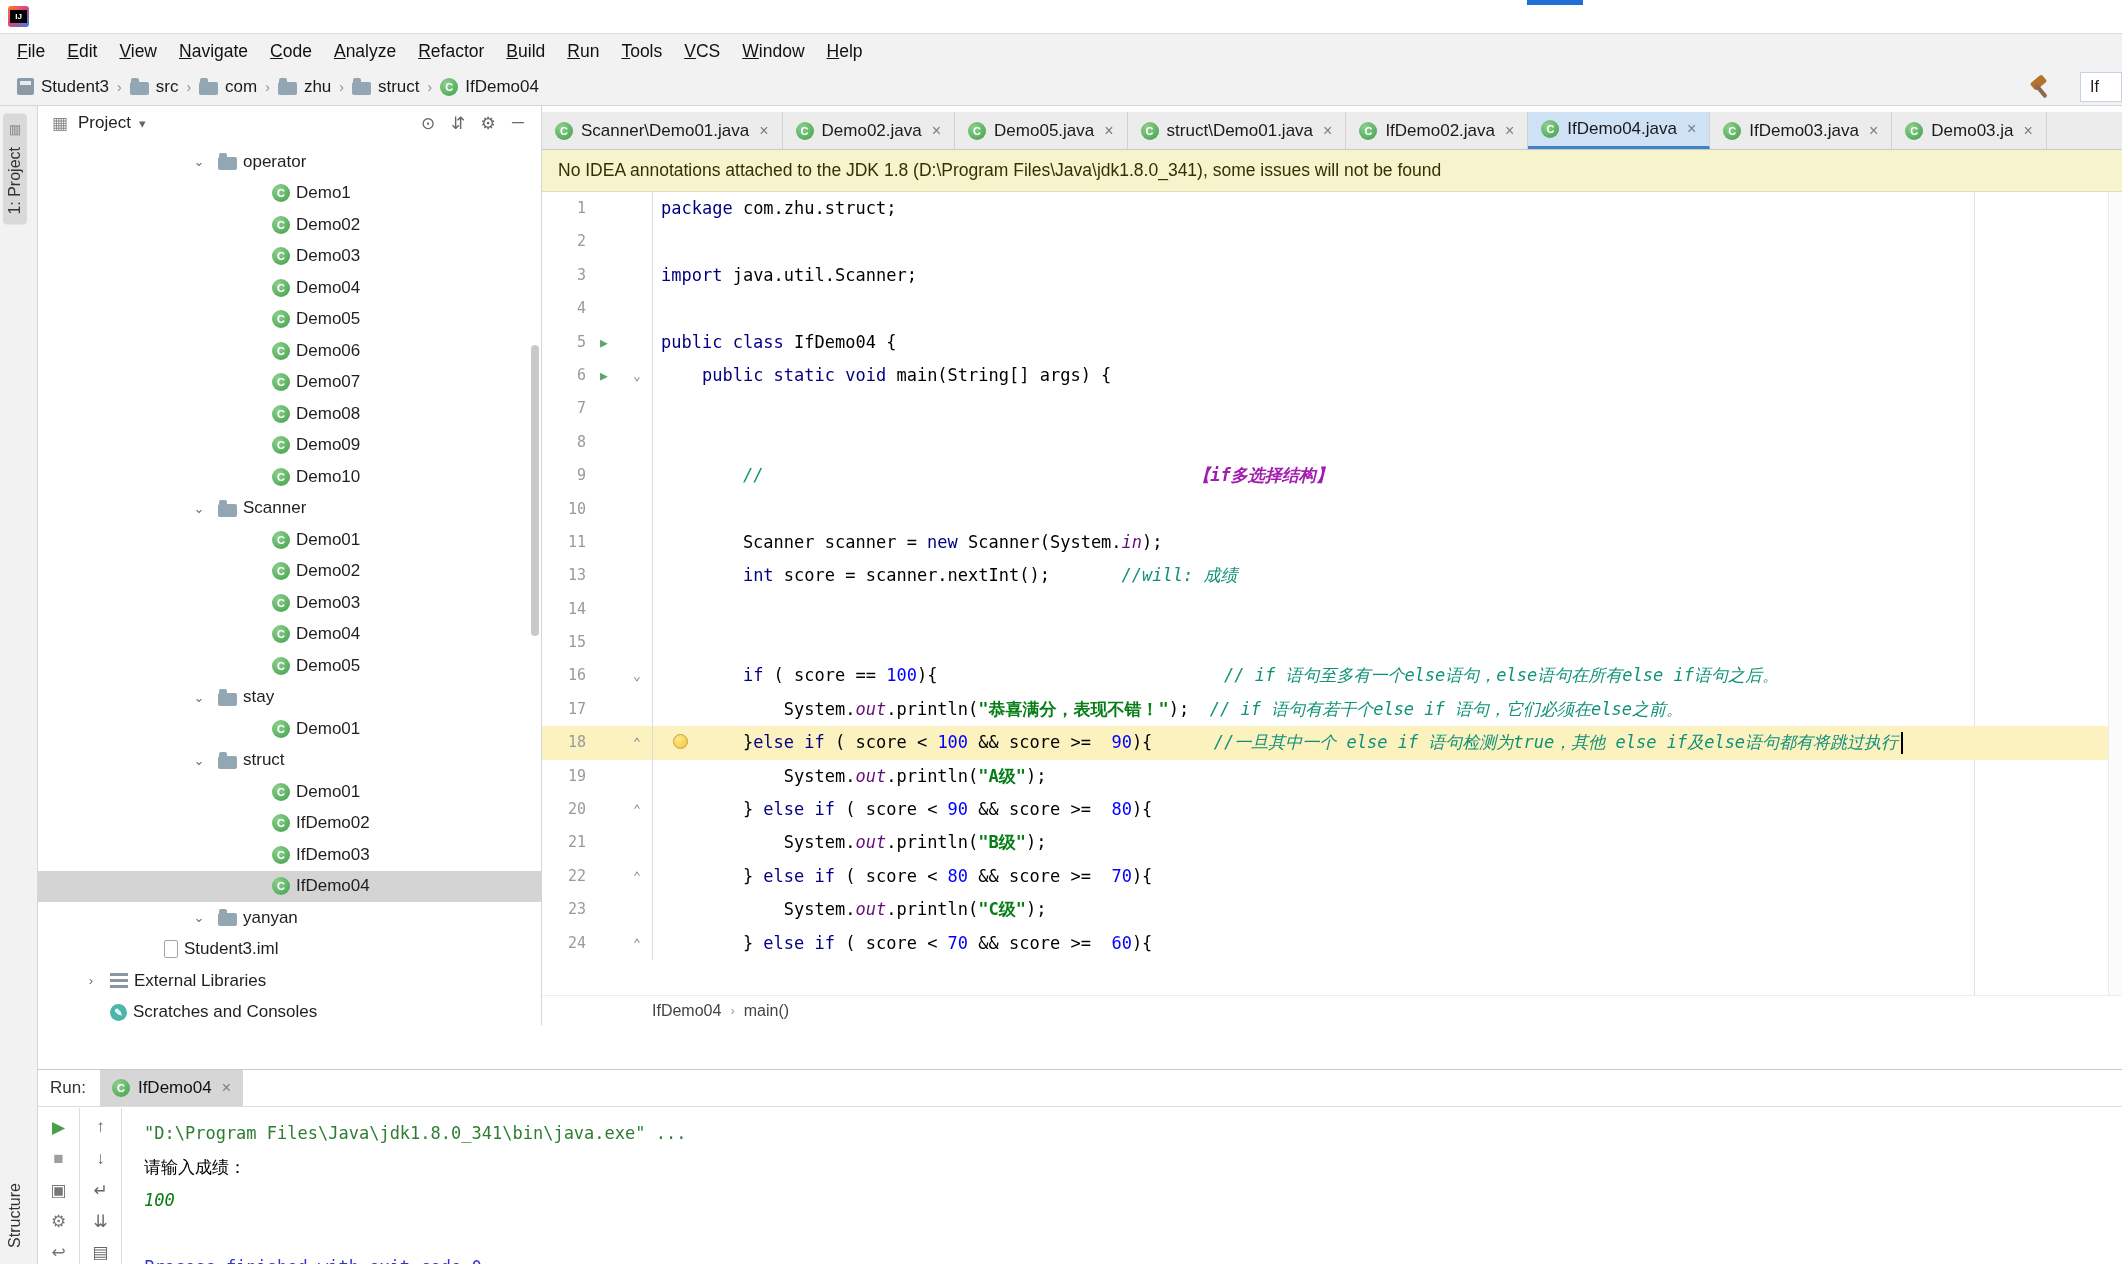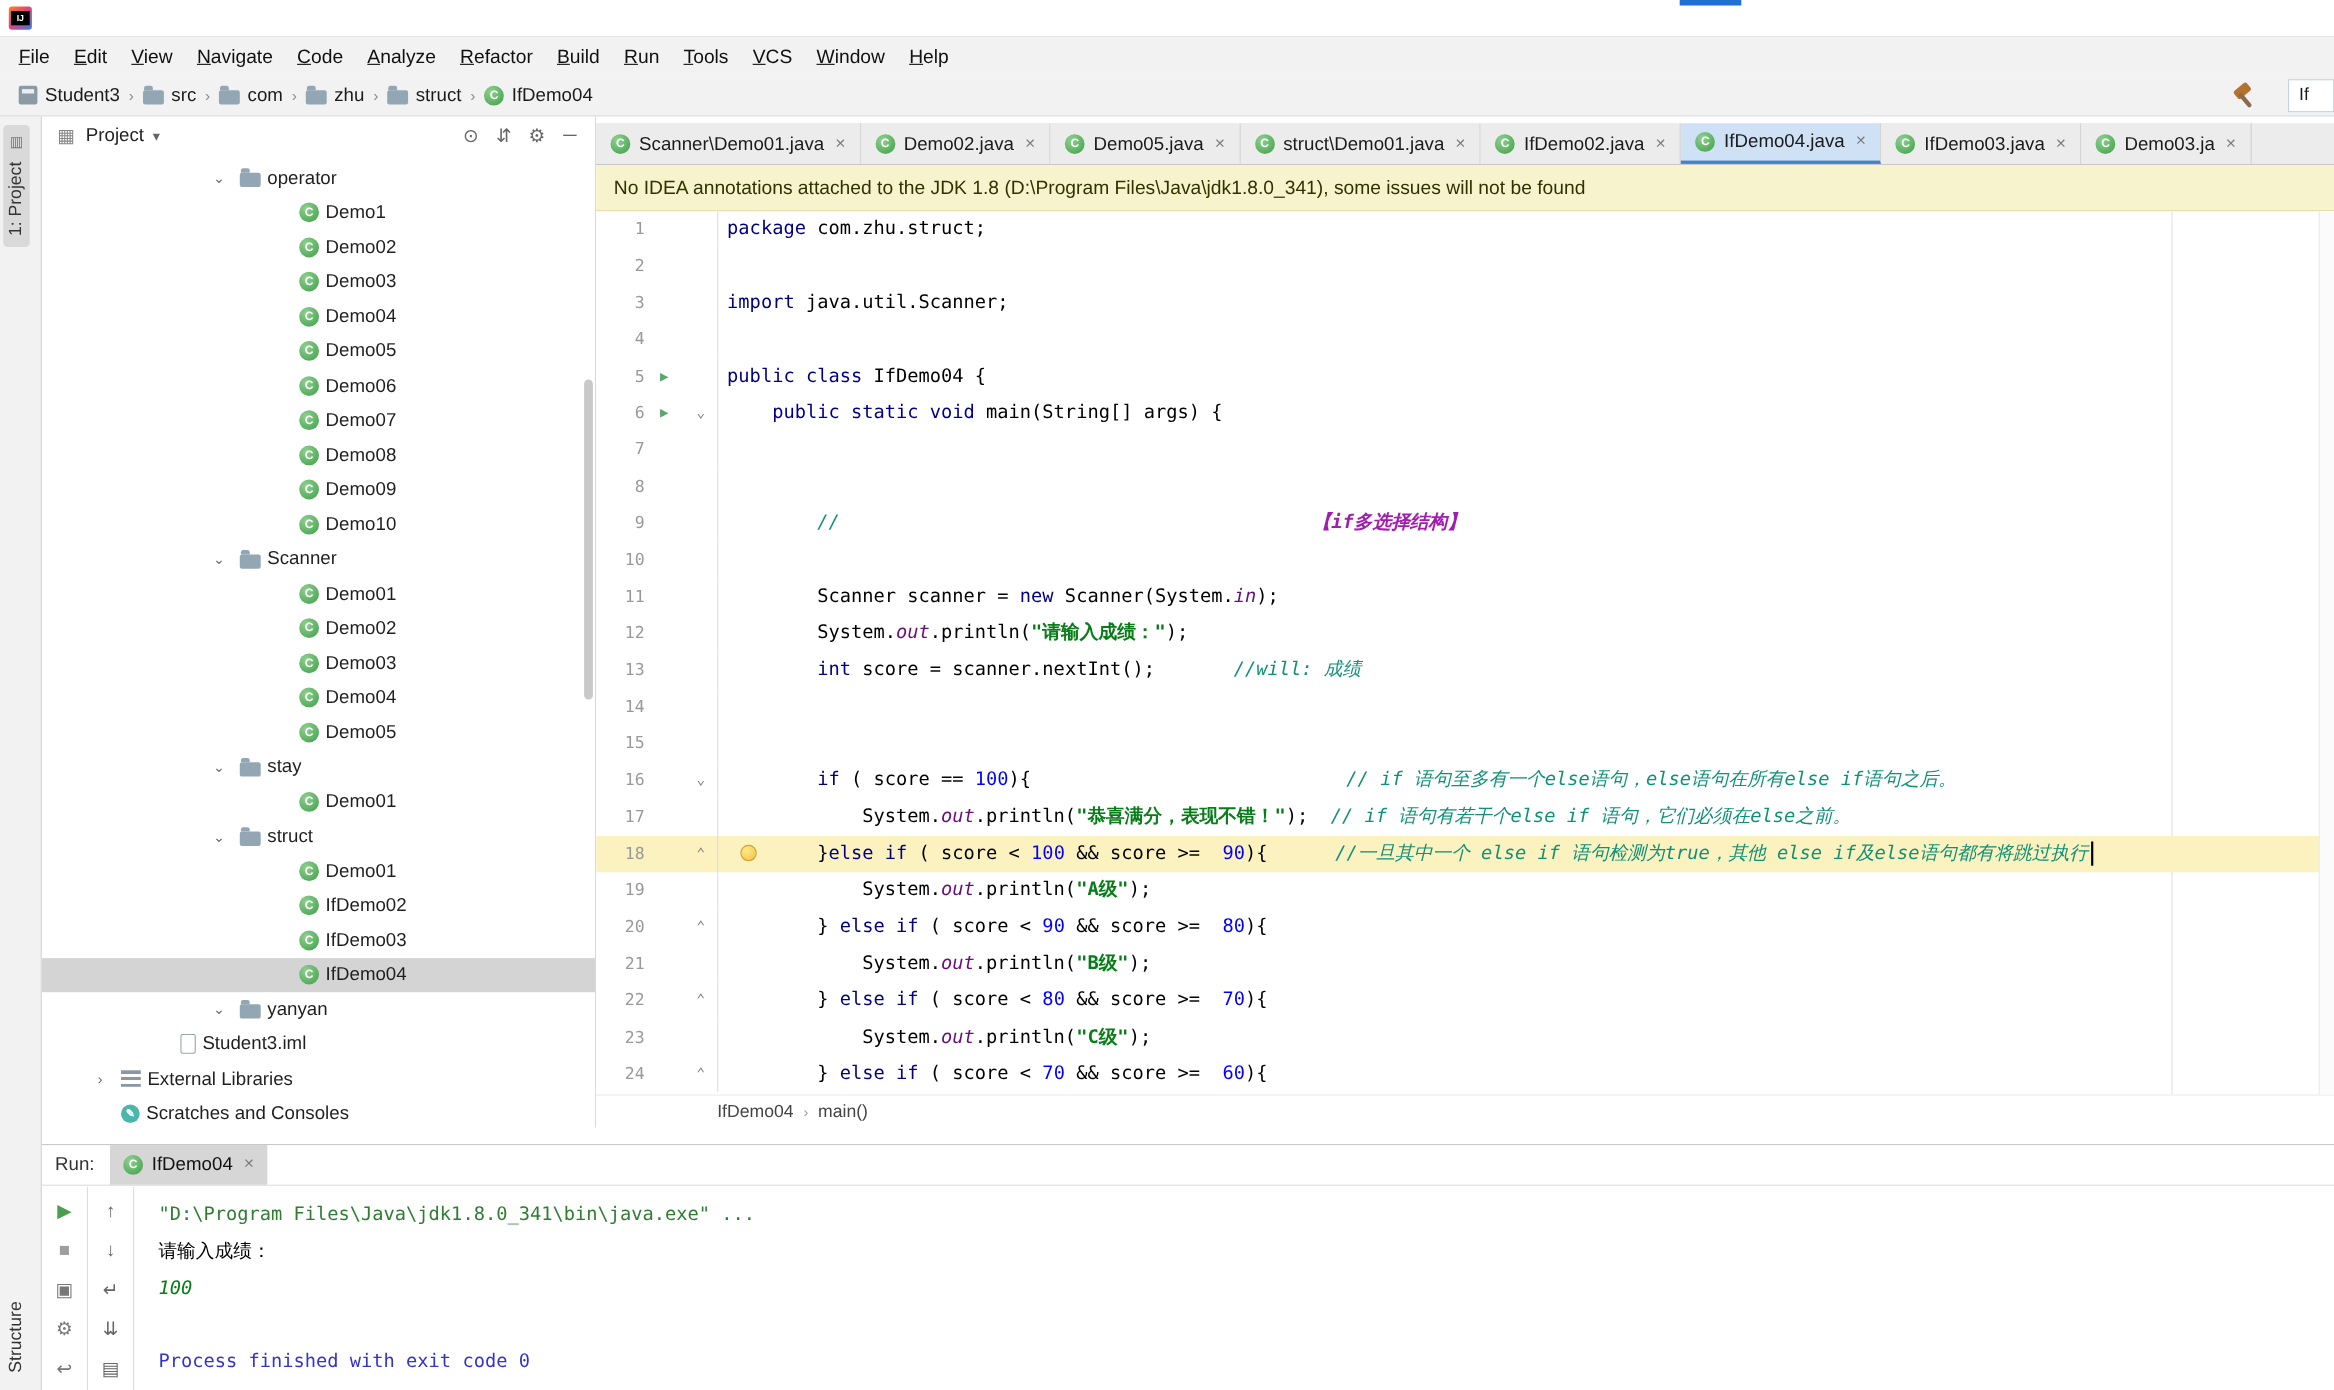--- a/index.html
+++ b/index.html
@@ -78,21 +78,21 @@
   .seg-cmt{color:#0f9178;font-style:italic}
   .seg-cmtb{color:#a21caf;font-style:italic;font-weight:bold}
   .seg-fld{color:#660e7a;font-style:italic}
   .text-caret{display:inline-block;width:2px;height:22px;background:#000;vertical-align:middle;margin-left:3px}
   .bulb{position:absolute;left:20px;top:8px;width:15px;height:15px;border-radius:50%;background:radial-gradient(circle at 35% 30%,#ffe98c,#f2c23e);border:1px solid #c9a436}
   #editor-scrollstrip{position:absolute;right:0;top:86px;bottom:30px;width:14px;background:#fbfbfb;border-left:1px solid #ececec;z-index:2}
   #editor-breadcrumb{position:absolute;left:0;bottom:0;right:0;height:30px;display:flex;align-items:center;gap:9px;padding-left:110px;font-size:16px;color:#444;background:#fff;border-top:1px solid #ececec}
   .eb-sep{color:#999;font-size:13px}
 
   
-  #run-panel{position:absolute;left:38px;right:0;bottom:0;height:224px;background:#fff;border-top:1px solid #c9c9c9}
+  #run-panel{position:absolute;left:38px;right:0;bottom:0;height:195px;background:#fff;border-top:1px solid #c9c9c9}
   #run-header{height:37px;display:flex;align-items:center;gap:14px;padding-left:12px;border-bottom:1px solid #dedede;font-size:17px;color:#333}
   .run-tab{display:flex;align-items:center;gap:8px;height:36px;padding:0 12px;background:#d6d6d6;font-size:17px;color:#111}
   #run-body{position:absolute;top:38px;left:0;right:0;bottom:0;display:flex}
   .rt-col{width:42px;border-right:1px solid #dcdcdc;display:flex;flex-direction:column;align-items:center;padding-top:8px;gap:9px;flex:none}
   .rt-btn{width:28px;height:27px;display:flex;align-items:center;justify-content:center;font-size:17px}
   #console{flex:1;padding:9px 0 0 22px;font-family:"DejaVu Sans Mono",monospace;font-size:17px;white-space:pre;overflow:hidden}
   .console-line{height:33.5px;line-height:33.5px;color:#000}
   .console-line.cmd{color:#2e7d32}
   .console-line.input{color:#067d17;font-style:italic}
   .console-line.sys{color:#3434cc}
@@ -385,21 +385,20 @@
         <div class="code-row"><div class="code-ln">2</div><div class="code-run"></div><div class="code-fold"></div><div class="code-text"></div></div>
         <div class="code-row"><div class="code-ln">3</div><div class="code-run"></div><div class="code-fold"></div><div class="code-text"><span class="seg-kw">import</span><span class="seg-pl"> java.util.Scanner;</span></div></div>
         <div class="code-row"><div class="code-ln">4</div><div class="code-run"></div><div class="code-fold"></div><div class="code-text"></div></div>
         <div class="code-row"><div class="code-ln">5</div><div class="code-run">▶</div><div class="code-fold"></div><div class="code-text"><span class="seg-kw">public class</span><span class="seg-pl"> IfDemo04 {</span></div></div>
         <div class="code-row"><div class="code-ln">6</div><div class="code-run">▶</div><div class="code-fold">⌄</div><div class="code-text"><span class="seg-pl">    </span><span class="seg-kw">public static void</span><span class="seg-pl"> main(String[] args) {</span></div></div>
         <div class="code-row"><div class="code-ln">7</div><div class="code-run"></div><div class="code-fold"></div><div class="code-text"></div></div>
         <div class="code-row"><div class="code-ln">8</div><div class="code-run"></div><div class="code-fold"></div><div class="code-text"></div></div>
         <div class="code-row"><div class="code-ln">9</div><div class="code-run"></div><div class="code-fold"></div><div class="code-text"><span class="seg-pl">        </span><span class="seg-cmt">//                                          </span><span class="seg-cmtb">【if多选择结构】</span></div></div>
         <div class="code-row"><div class="code-ln">10</div><div class="code-run"></div><div class="code-fold"></div><div class="code-text"></div></div>
         <div class="code-row"><div class="code-ln">11</div><div class="code-run"></div><div class="code-fold"></div><div class="code-text"><span class="seg-pl">        Scanner scanner = </span><span class="seg-kw">new</span><span class="seg-pl"> Scanner(System.</span><span class="seg-fld">in</span><span class="seg-pl">);</span></div></div>
-        <div class="code-row"><div class="code-ln">12</div><div class="code-run"></div><div class="code-fold"></div><div class="code-text"><span class="seg-pl">        System.</span><span class="seg-fld">out</span><span class="seg-pl">.println(</span><span class="seg-str">"请输入成绩："</span><span class="seg-pl">);</span></div></div>
         <div class="code-row"><div class="code-ln">13</div><div class="code-run"></div><div class="code-fold"></div><div class="code-text"><span class="seg-pl">        </span><span class="seg-kw">int</span><span class="seg-pl"> score = scanner.nextInt();       </span><span class="seg-cmt">//will: 成绩</span></div></div>
         <div class="code-row"><div class="code-ln">14</div><div class="code-run"></div><div class="code-fold"></div><div class="code-text"></div></div>
         <div class="code-row"><div class="code-ln">15</div><div class="code-run"></div><div class="code-fold"></div><div class="code-text"></div></div>
         <div class="code-row"><div class="code-ln">16</div><div class="code-run"></div><div class="code-fold">⌄</div><div class="code-text"><span class="seg-pl">        </span><span class="seg-kw">if</span><span class="seg-pl"> ( score == </span><span class="seg-num">100</span><span class="seg-pl">){                            </span><span class="seg-cmt">// if 语句至多有一个else语句，else语句在所有else if语句之后。</span></div></div>
         <div class="code-row"><div class="code-ln">17</div><div class="code-run"></div><div class="code-fold"></div><div class="code-text"><span class="seg-pl">            System.</span><span class="seg-fld">out</span><span class="seg-pl">.println(</span><span class="seg-str">"恭喜满分，表现不错！"</span><span class="seg-pl">);  </span><span class="seg-cmt">// if 语句有若干个else if 语句，它们必须在else之前。</span></div></div>
         <div class="code-row current"><div class="code-ln">18</div><div class="code-run"></div><div class="code-fold">⌃</div><div class="code-text"><span class="bulb"></span><span class="seg-pl">        }</span><span class="seg-kw">else if</span><span class="seg-pl"> ( score &lt; </span><span class="seg-num">100</span><span class="seg-pl"> &amp;&amp; score &gt;=  </span><span class="seg-num">90</span><span class="seg-pl">){      </span><span class="seg-cmt">//一旦其中一个 else if 语句检测为true，其他 else if及else语句都有将跳过执行</span><span class="text-caret"></span></div></div>
         <div class="code-row"><div class="code-ln">19</div><div class="code-run"></div><div class="code-fold"></div><div class="code-text"><span class="seg-pl">            System.</span><span class="seg-fld">out</span><span class="seg-pl">.println(</span><span class="seg-str">"A级"</span><span class="seg-pl">);</span></div></div>
         <div class="code-row"><div class="code-ln">20</div><div class="code-run"></div><div class="code-fold">⌃</div><div class="code-text"><span class="seg-pl">        } </span><span class="seg-kw">else if</span><span class="seg-pl"> ( score &lt; </span><span class="seg-num">90</span><span class="seg-pl"> &amp;&amp; score &gt;=  </span><span class="seg-num">80</span><span class="seg-pl">){</span></div></div>
         <div class="code-row"><div class="code-ln">21</div><div class="code-run"></div><div class="code-fold"></div><div class="code-text"><span class="seg-pl">            System.</span><span class="seg-fld">out</span><span class="seg-pl">.println(</span><span class="seg-str">"B级"</span><span class="seg-pl">);</span></div></div>
         <div class="code-row"><div class="code-ln">22</div><div class="code-run"></div><div class="code-fold">⌃</div><div class="code-text"><span class="seg-pl">        } </span><span class="seg-kw">else if</span><span class="seg-pl"> ( score &lt; </span><span class="seg-num">80</span><span class="seg-pl"> &amp;&amp; score &gt;=  </span><span class="seg-num">70</span><span class="seg-pl">){</span></div></div>

